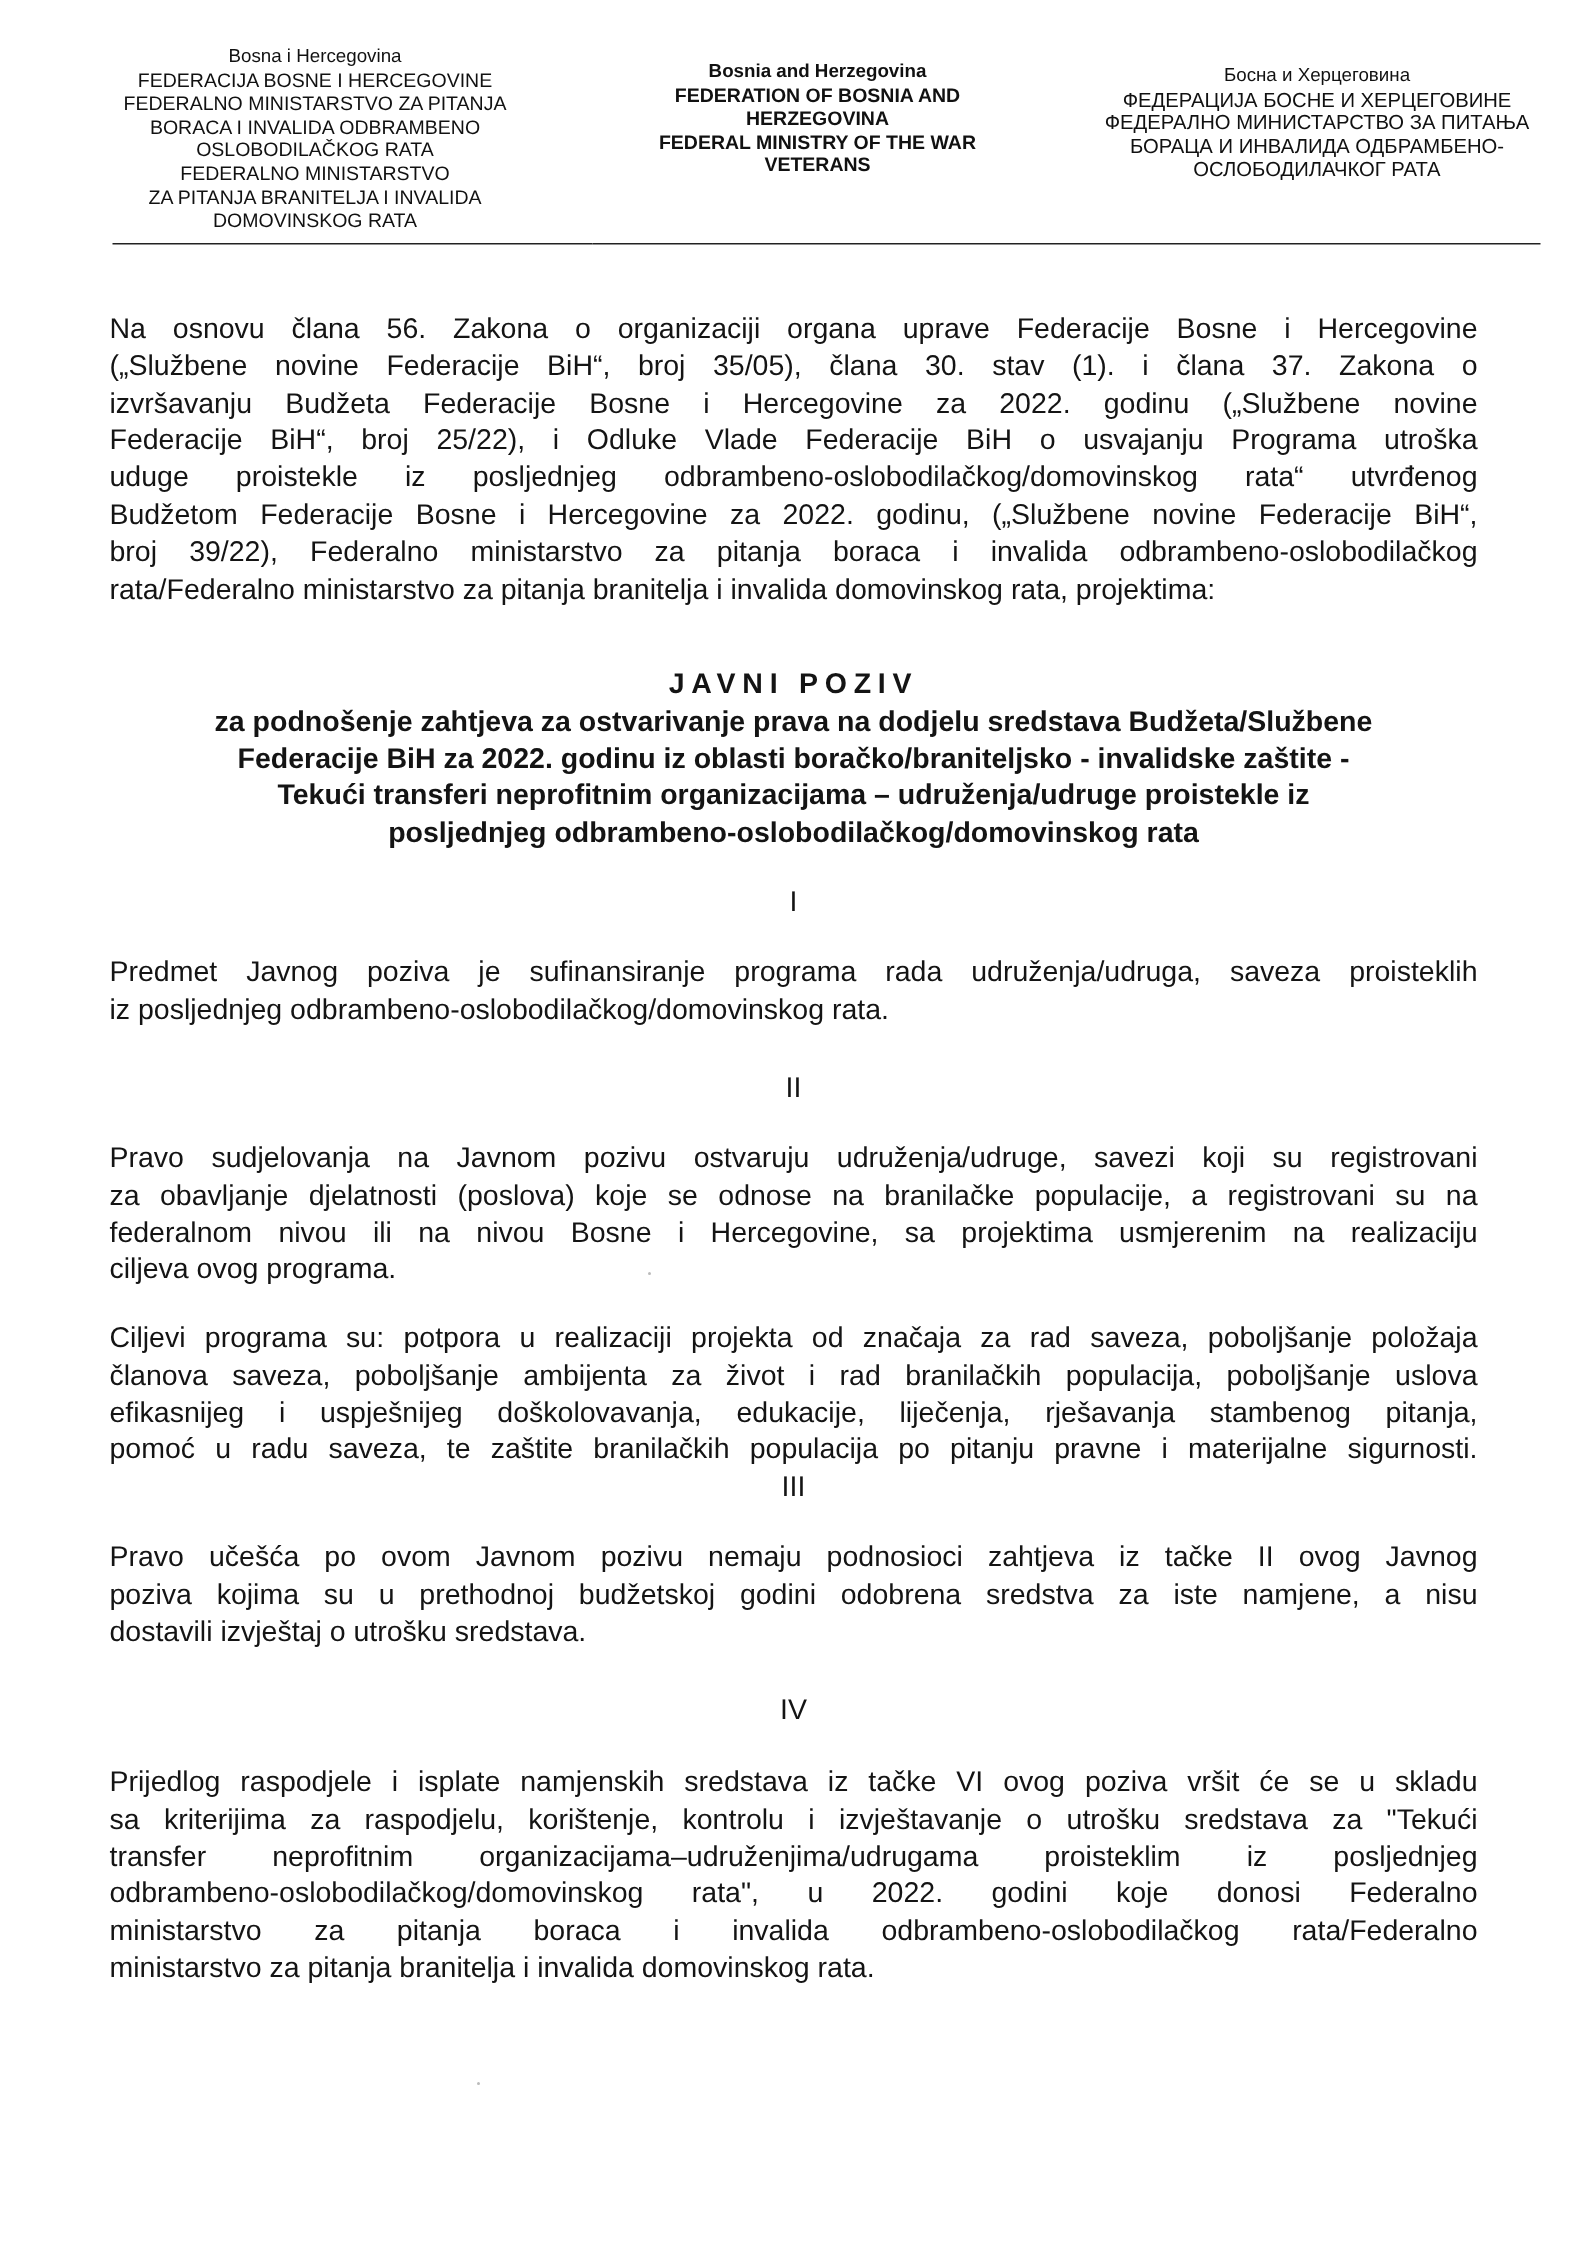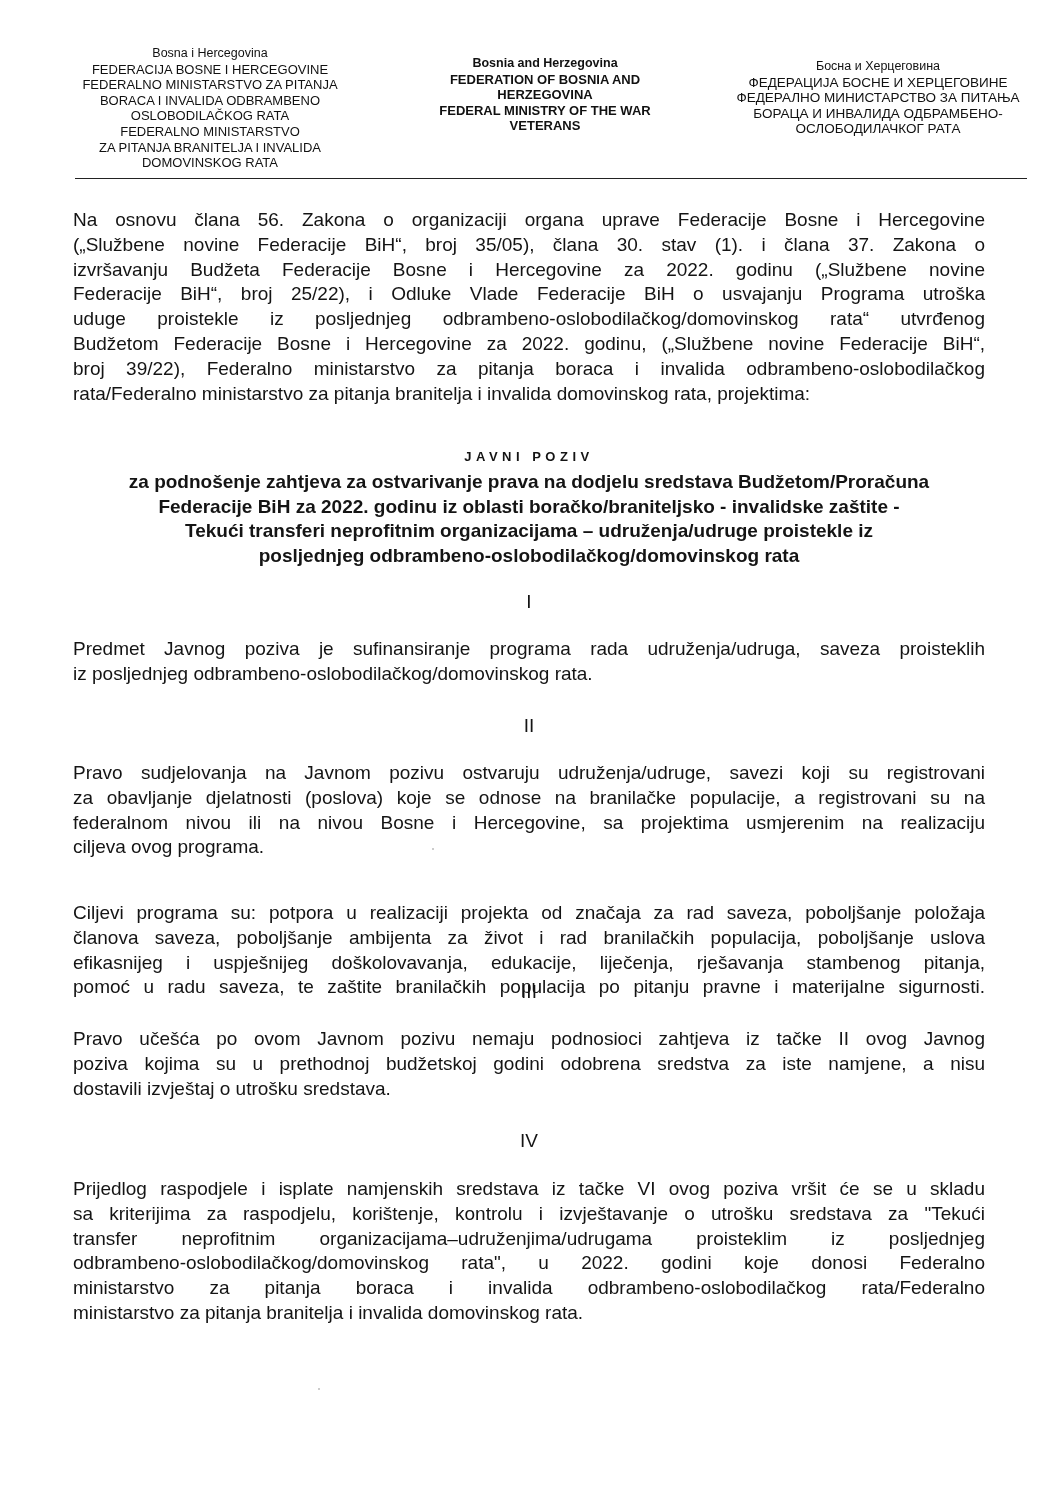--- a/index.html
+++ b/index.html
@@ -1,33 +1,33 @@
 <!DOCTYPE html>
 <html><head>
 <meta charset="utf-8">
 <style>
   html, body { margin: 0; padding: 0; background: #ffffff; }
   body { width: 1058px; height: 1496px; position: relative; overflow: hidden; font-family: "Liberation Sans", sans-serif; color: #111; }
-  .header { position: absolute; top: 16px; left: 0; width: 1058px; height: 170px; }
+  .header { position: absolute; top: 0; left: 0; width: 1058px; height: 170px; }
   .hcol { position: absolute; text-align: center; font-size: 13px; line-height: 15.6px; color: #111; }
   .hcol div { white-space: nowrap; }
   .hcol .first { font-size: 12.5px; }
   #h-left { left: 60px; width: 300px; top: 30px; }
   #h-mid { left: 395px; width: 300px; top: 40px; font-weight: bold; }
   #h-right { left: 718px; width: 320px; top: 43px; font-size: 13.5px; text-align: center; }
   .rule { position: absolute; height: 1px; background: #222; top: 162px; }
   #rule-left { left: 75px; width: 320px; }
   #rule-right { left: 395px; width: 632px; }
 
   .body { position: absolute; left: 73px; width: 912px; top: 192px; font-size: 19px; line-height: 24.8px; color: #141414; }
   .para { position: absolute; left: 0; width: 912px; }
   .line { display: block; white-space: nowrap; text-align: justify; text-align-last: justify; height: 24.8px; }
   .line.last { text-align-last: left; }
   .title { position: absolute; left: 0; width: 912px; text-align: center; font-weight: bold; }
-  .title .t1 { letter-spacing: 4.5px; font-size: 13px; display: block; height: 24.8px; }
+  .title .t1 { letter-spacing: 4.5px; font-size: 19px; display: block; height: 24.8px; }
   .title .tl { display: block; white-space: nowrap; height: 24.8px; font-size: 19px; }
   .sec { position: absolute; left: 0; width: 912px; text-align: center; font-size: 19px; }
   .speck { position: absolute; width: 2px; height: 2px; background: #bbb; border-radius: 1px; }
 </style>
 </head>
 <body>
 
 <div class="header">
   <div class="hcol" id="h-left">
     <div class="first">Bosna i Hercegovina</div>
@@ -65,40 +65,40 @@
     <span class="line">izvršavanju Budžeta Federacije Bosne i Hercegovine za 2022. godinu („Službene novine</span>
     <span class="line">Federacije BiH“, broj 25/22), i Odluke Vlade Federacije BiH o usvajanju Programa utroška</span>
     <span class="line">uduge proistekle iz posljednjeg odbrambeno-oslobodilačkog/domovinskog rata“ utvrđenog</span>
     <span class="line">Budžetom Federacije Bosne i Hercegovine za 2022. godinu, („Službene novine Federacije BiH“,</span>
     <span class="line">broj 39/22), Federalno ministarstvo za pitanja boraca i invalida odbrambeno-oslobodilačkog</span>
     <span class="line last">rata/Federalno ministarstvo za pitanja branitelja i invalida domovinskog rata, projektima:</span>
   </div>
 
   <div class="title" style="top:253px;">
     <span class="t1">JAVNI POZIV</span>
-    <span class="tl">za podnošenje zahtjeva za ostvarivanje prava na dodjelu sredstava Budžetom/Proračuna</span>
+    <span class="tl">za podnošenje zahtjeva za ostvarivanje prava na dodjelu sredstava Budžeta/Službene</span>
     <span class="tl">Federacije BiH za 2022. godinu iz oblasti boračko/braniteljsko - invalidske zaštite -</span>
     <span class="tl">Tekući transferi neprofitnim organizacijama – udruženja/udruge proistekle iz</span>
     <span class="tl">posljednjeg odbrambeno-oslobodilačkog/domovinskog rata</span>
   </div>
 
   <div class="sec" style="top:398px;">I</div>
   <div class="para" style="top:445px;">
     <span class="line">Predmet Javnog poziva je sufinansiranje programa rada udruženja/udruga, saveza proisteklih</span>
     <span class="line last">iz posljednjeg odbrambeno-oslobodilačkog/domovinskog rata.</span>
   </div>
 
   <div class="sec" style="top:522px;">II</div>
   <div class="para" style="top:569px;">
     <span class="line">Pravo sudjelovanja na Javnom pozivu ostvaruju udruženja/udruge, savezi koji su registrovani</span>
     <span class="line">za obavljanje djelatnosti (poslova) koje se odnose na branilačke populacije, a registrovani su na</span>
     <span class="line">federalnom nivou ili na nivou Bosne i Hercegovine, sa projektima usmjerenim na realizaciju</span>
     <span class="line last">ciljeva ovog programa.</span>
   </div>
-  <div class="para" style="top:709px;">
+  <div class="para" style="top:689px;">
     <span class="line">Ciljevi programa su: potpora u realizaciji projekta od značaja za rad saveza, poboljšanje položaja</span>
     <span class="line">članova saveza, poboljšanje ambijenta za život i rad branilačkih populacija, poboljšanje uslova</span>
     <span class="line">efikasnijeg i uspješnijeg doškolovavanja, edukacije, liječenja, rješavanja stambenog pitanja,</span>
     <span class="line">pomoć u radu saveza, te zaštite branilačkih populacija po pitanju pravne i materijalne sigurnosti.</span>
   </div>
 
   <div class="sec" style="top:788px;">III</div>
   <div class="para" style="top:835px;">
     <span class="line">Pravo učešća po ovom Javnom pozivu nemaju podnosioci zahtjeva iz tačke II ovog Javnog</span>
     <span class="line">poziva kojima su u prethodnoj budžetskoj godini odobrena sredstva za iste namjene, a nisu</span>

